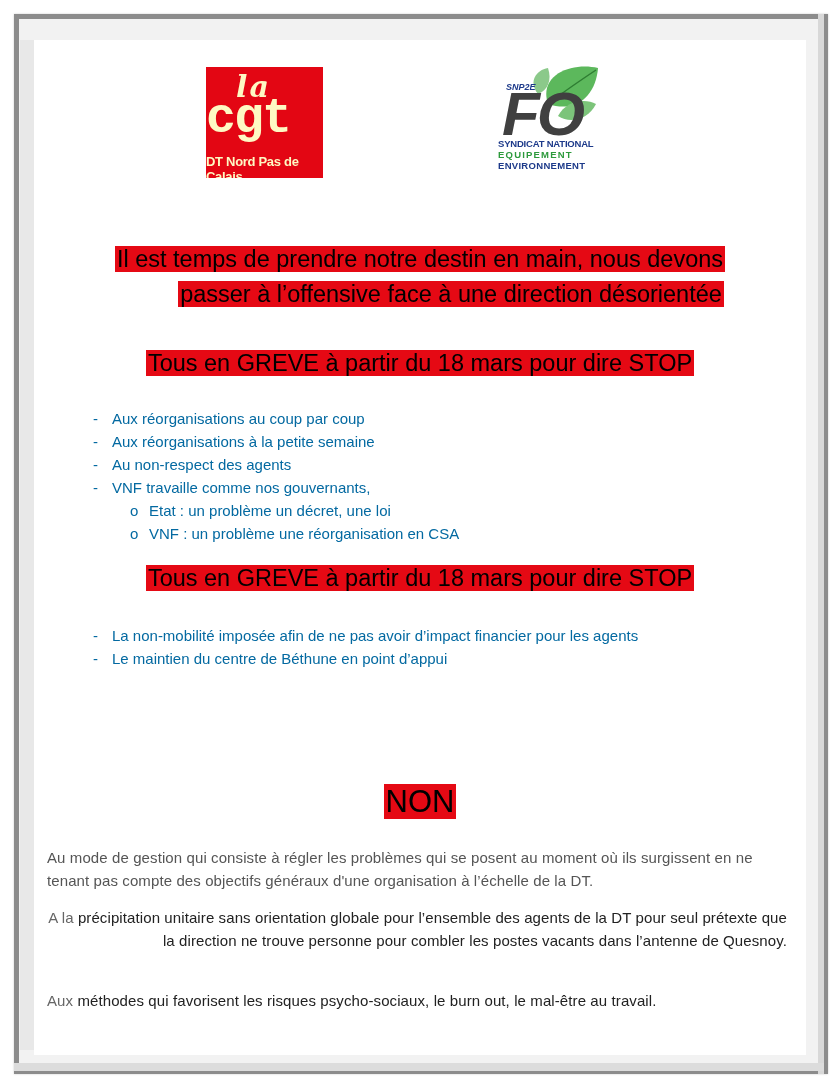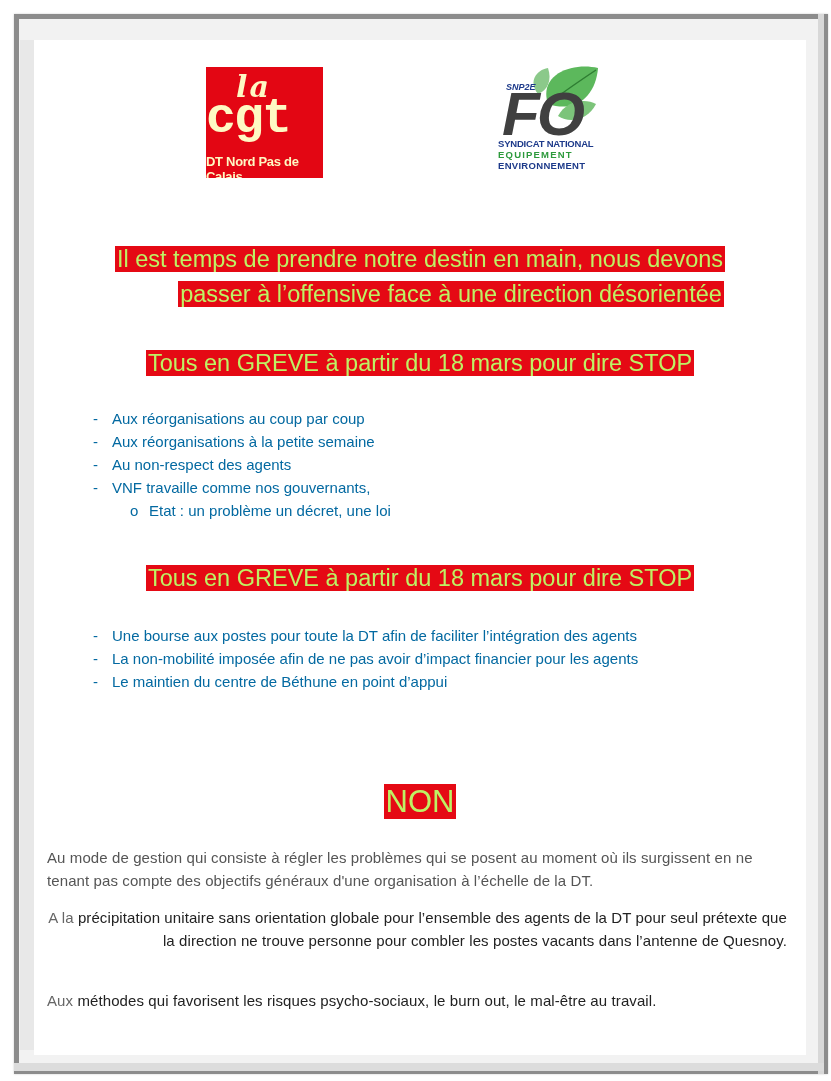--- a/index.html
+++ b/index.html
@@ -46,21 +46,21 @@
   
   .fo-logo { position: absolute; left: 498px; top: 64px; width: 110px; height: 112px; }
   .fo-leaf { position: absolute; left: 20px; top: 0; }
   .fo-snp { position: absolute; left: 8px; top: 18px; font-size: 9px; font-weight: bold; color: #1d3a8a; font-style: italic; }
   .fo-text { position: absolute; left: 4px; top: 24px; font-size: 62px; font-weight: bold; color: #404040; font-style: italic; letter-spacing: -3px; line-height: 52px; }
   .fo-line1 { position: absolute; left: 0; top: 74px; font-size: 9.5px; color: #1d3a8a; font-weight: bold; letter-spacing: -0.2px; }
   .fo-line2 { position: absolute; left: 0; top: 85px; font-size: 9.5px; color: #2d9a3c; font-weight: bold; letter-spacing: 1.2px; }
   .fo-line3 { position: absolute; left: 0; top: 96px; font-size: 9.5px; color: #1d3a8a; font-weight: bold; letter-spacing: 0.3px; }
 
   .hl {
-    background: #e50914; color: #bef264; font-size: 23.5px; line-height: 33px; padding: 0 2px;
+    background: #e50914; color: #000000; font-size: 23.5px; line-height: 33px; padding: 0 2px;
   }
   .headline-block { position: absolute; left: 34px; width: 772px; text-align: center; }
   .headline1 { top: 243px; }
   .headline2 { top: 278px; padding-left: 31px; }
   .strike1 { top: 347px; }
   .strike2 { top: 562px; }
   .non { top: 782px; }
   .non .hl { font-size: 31px; line-height: 40px; padding: 0 2px; }
 
   ul.dash { list-style: none; margin: 3px; padding: 0; position: absolute; left: 90px; font-size: 15px; color: #0369a1; }
@@ -120,30 +120,30 @@
 </div>
 
 <ul class="dash list1">
   <li>Aux réorganisations au coup par coup</li>
   <li>Aux réorganisations à la petite semaine</li>
   <li>Au non-respect des agents</li>
   <li>
     <span>VNF travaille comme nos gouvernants,</span>
     <ul class="sub">
       <li>Etat : un problème un décret, une loi</li>
+      <li>VNF : un problème une réorganisation en CSA</li>
     </ul>
   </li>
 </ul>
 
 <div class="headline-block strike2">
   <span class="hl">Tous en GREVE à partir du 18 mars pour dire STOP</span>
 </div>
 
 <ul class="dash list2">
-  <li>Une bourse aux postes pour toute la DT afin de faciliter l’intégration des agents</li>
   <li>La non-mobilité imposée afin de ne pas avoir d’impact financier pour les agents</li>
   <li>Le maintien du centre de Béthune en point d’appui</li>
 </ul>
 
 <div class="headline-block non">
   <span class="hl">NON</span>
 </div>
 
 <div class="para p1">Au mode de gestion qui consiste à régler les problèmes qui se posent au moment où ils surgissent en ne tenant pas compte des objectifs généraux d'une organisation à l’échelle de la DT.</div>
 <div class="para p2">

